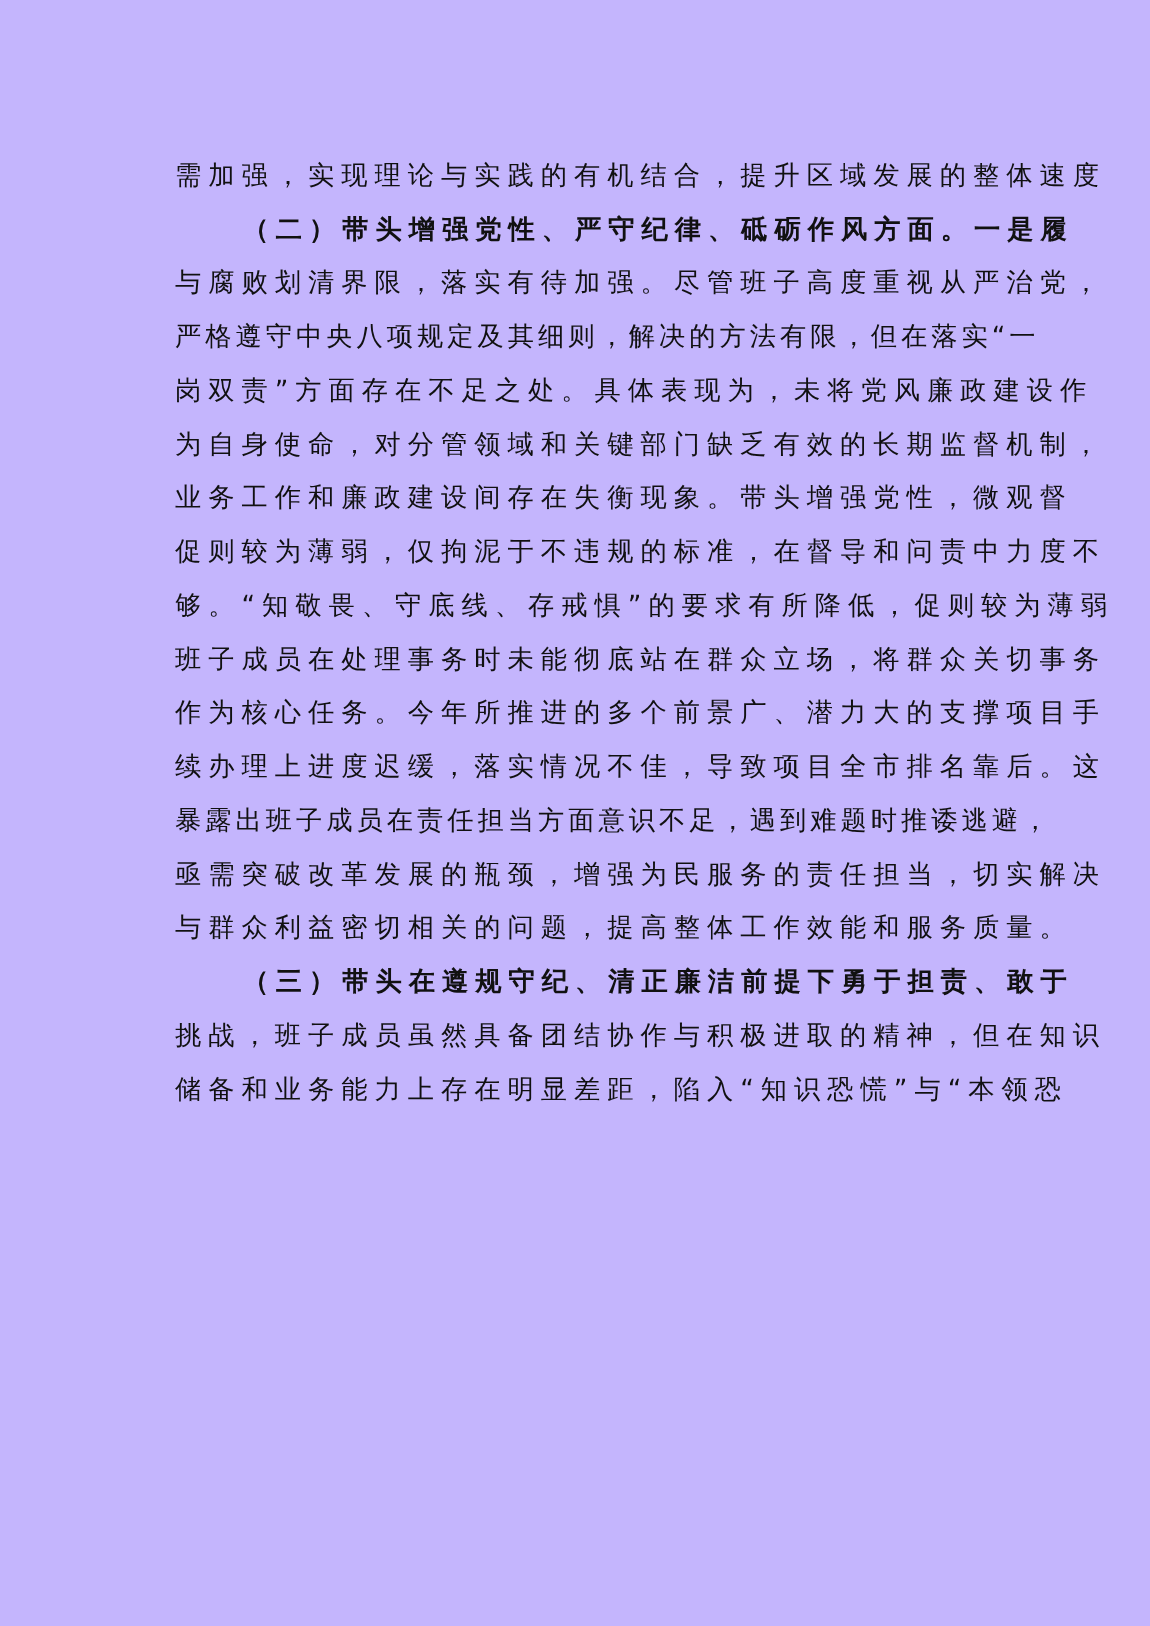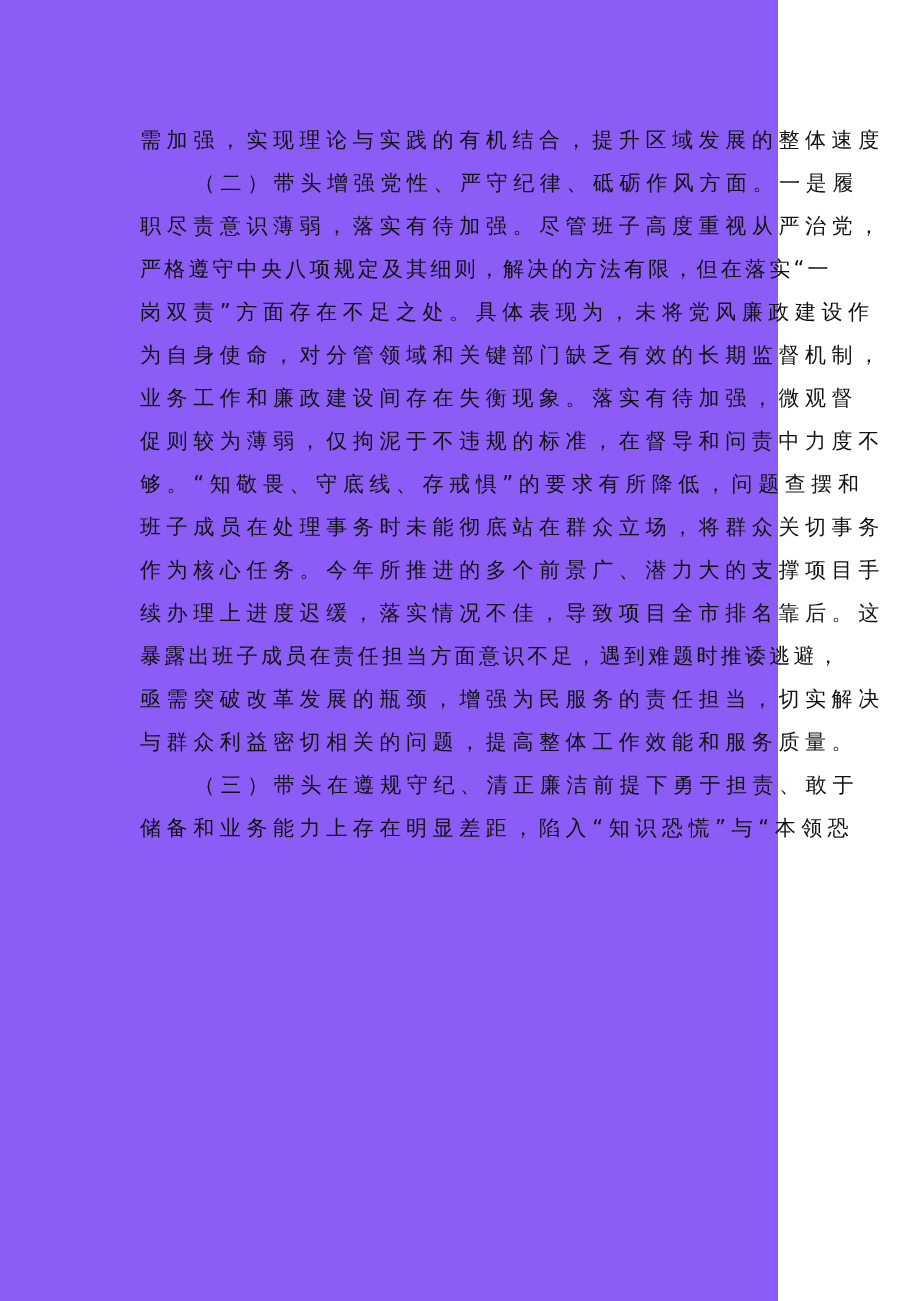--- a/index.html
+++ b/index.html
@@ -10,23 +10,23 @@
     body {
       width: 920px;
       height: 1301px;
       position: relative;
       overflow: hidden;
     }
     .page {
       position: absolute;
       left: 0;
       top: 0;
-      width: 778px;
+      width: 920px;
       height: 1301px;
-      background: #8b5cf6;
+      background: #c4b5fd;
     }
     .text-block {
       position: absolute;
       left: 140px;
       top: 119px;
       width: 660px;
       color: #111111;
       font-family: "DejaVu Sans", "Liberation Sans", sans-serif;
       font-size: 21px;
       font-weight: normal;
@@ -36,48 +36,50 @@
       height: 43px;
       line-height: 43px;
       white-space: nowrap;
       letter-spacing: 5.6px;
     }
     .line.tight {
       letter-spacing: 3.2px;
     }
     .line.indent {
       padding-left: 54px;
+      font-weight: bold;
     }
   </style>
 </head>
 <body>
 
 <div class="page">
   <div class="text-block">
 
     <div>
       <span class="line">需加强，实现理论与实践的有机结合，提升区域发展的整体速度</span>
     </div>
 
     <div>
       <span class="line indent">（二）带头增强党性、严守纪律、砥砺作风方面。一是履</span>
-      <span class="line">职尽责意识薄弱，落实有待加强。尽管班子高度重视从严治党，</span>
+      <span class="line">与腐败划清界限，落实有待加强。尽管班子高度重视从严治党，</span>
       <span class="line tight">严格遵守中央八项规定及其细则，解决的方法有限，但在落实“一</span>
       <span class="line">岗双责”方面存在不足之处。具体表现为，未将党风廉政建设作</span>
       <span class="line">为自身使命，对分管领域和关键部门缺乏有效的长期监督机制，</span>
-      <span class="line">业务工作和廉政建设间存在失衡现象。落实有待加强，微观督</span>
+      <span class="line">业务工作和廉政建设间存在失衡现象。带头增强党性，微观督</span>
       <span class="line">促则较为薄弱，仅拘泥于不违规的标准，在督导和问责中力度不</span>
-      <span class="line">够。“知敬畏、守底线、存戒惧”的要求有所降低，问题查摆和</span>
+      <span class="line">够。“知敬畏、守底线、存戒惧”的要求有所降低，促则较为薄弱</span>
       <span class="line">班子成员在处理事务时未能彻底站在群众立场，将群众关切事务</span>
       <span class="line">作为核心任务。今年所推进的多个前景广、潜力大的支撑项目手</span>
       <span class="line">续办理上进度迟缓，落实情况不佳，导致项目全市排名靠后。这</span>
       <span class="line tight">暴露出班子成员在责任担当方面意识不足，遇到难题时推诿逃避，</span>
       <span class="line">亟需突破改革发展的瓶颈，增强为民服务的责任担当，切实解决</span>
       <span class="line">与群众利益密切相关的问题，提高整体工作效能和服务质量。</span>
     </div>
 
     <div>
       <span class="line indent">（三）带头在遵规守纪、清正廉洁前提下勇于担责、敢于</span>
+      <span class="line">挑战，班子成员虽然具备团结协作与积极进取的精神，但在知识</span>
       <span class="line">储备和业务能力上存在明显差距，陷入“知识恐慌”与“本领恐</span>
     </div>
 
   </div>
 </div>
 
 </body></html>

